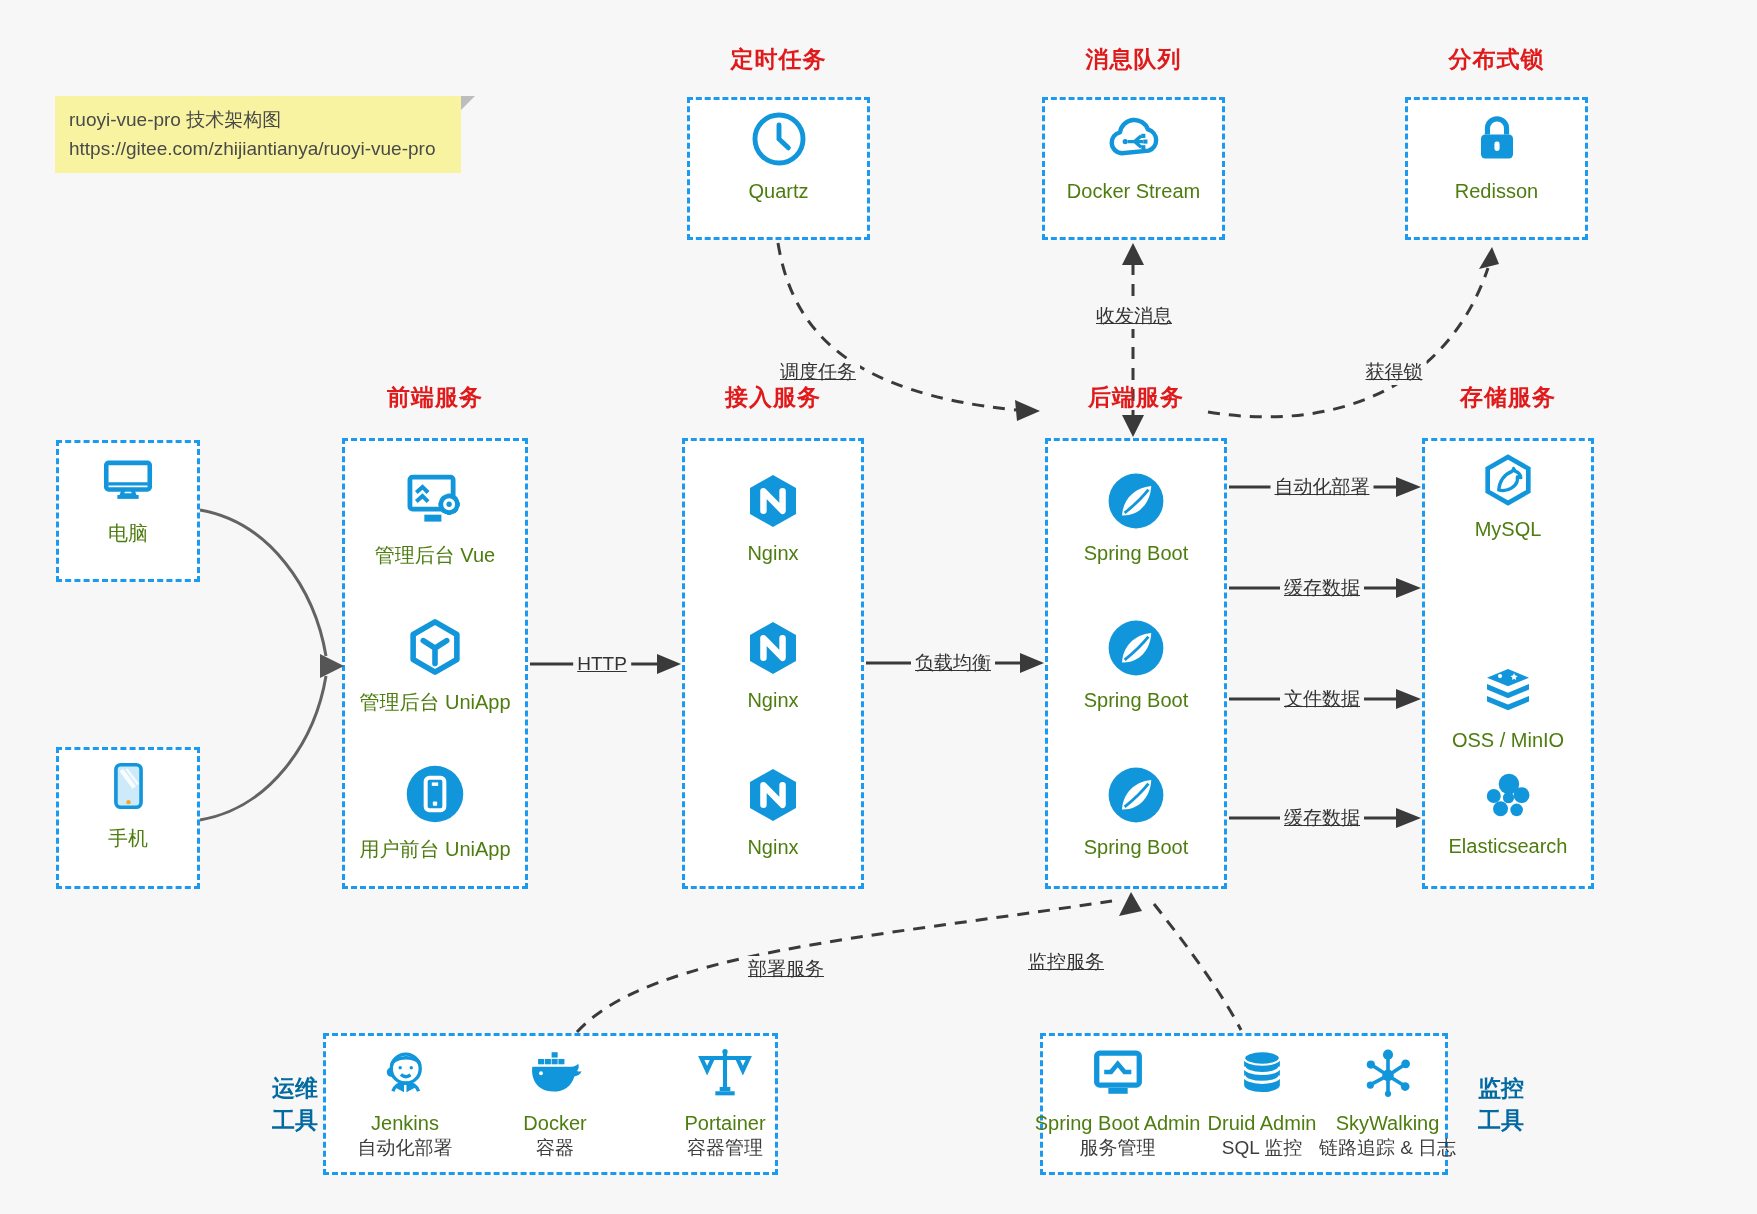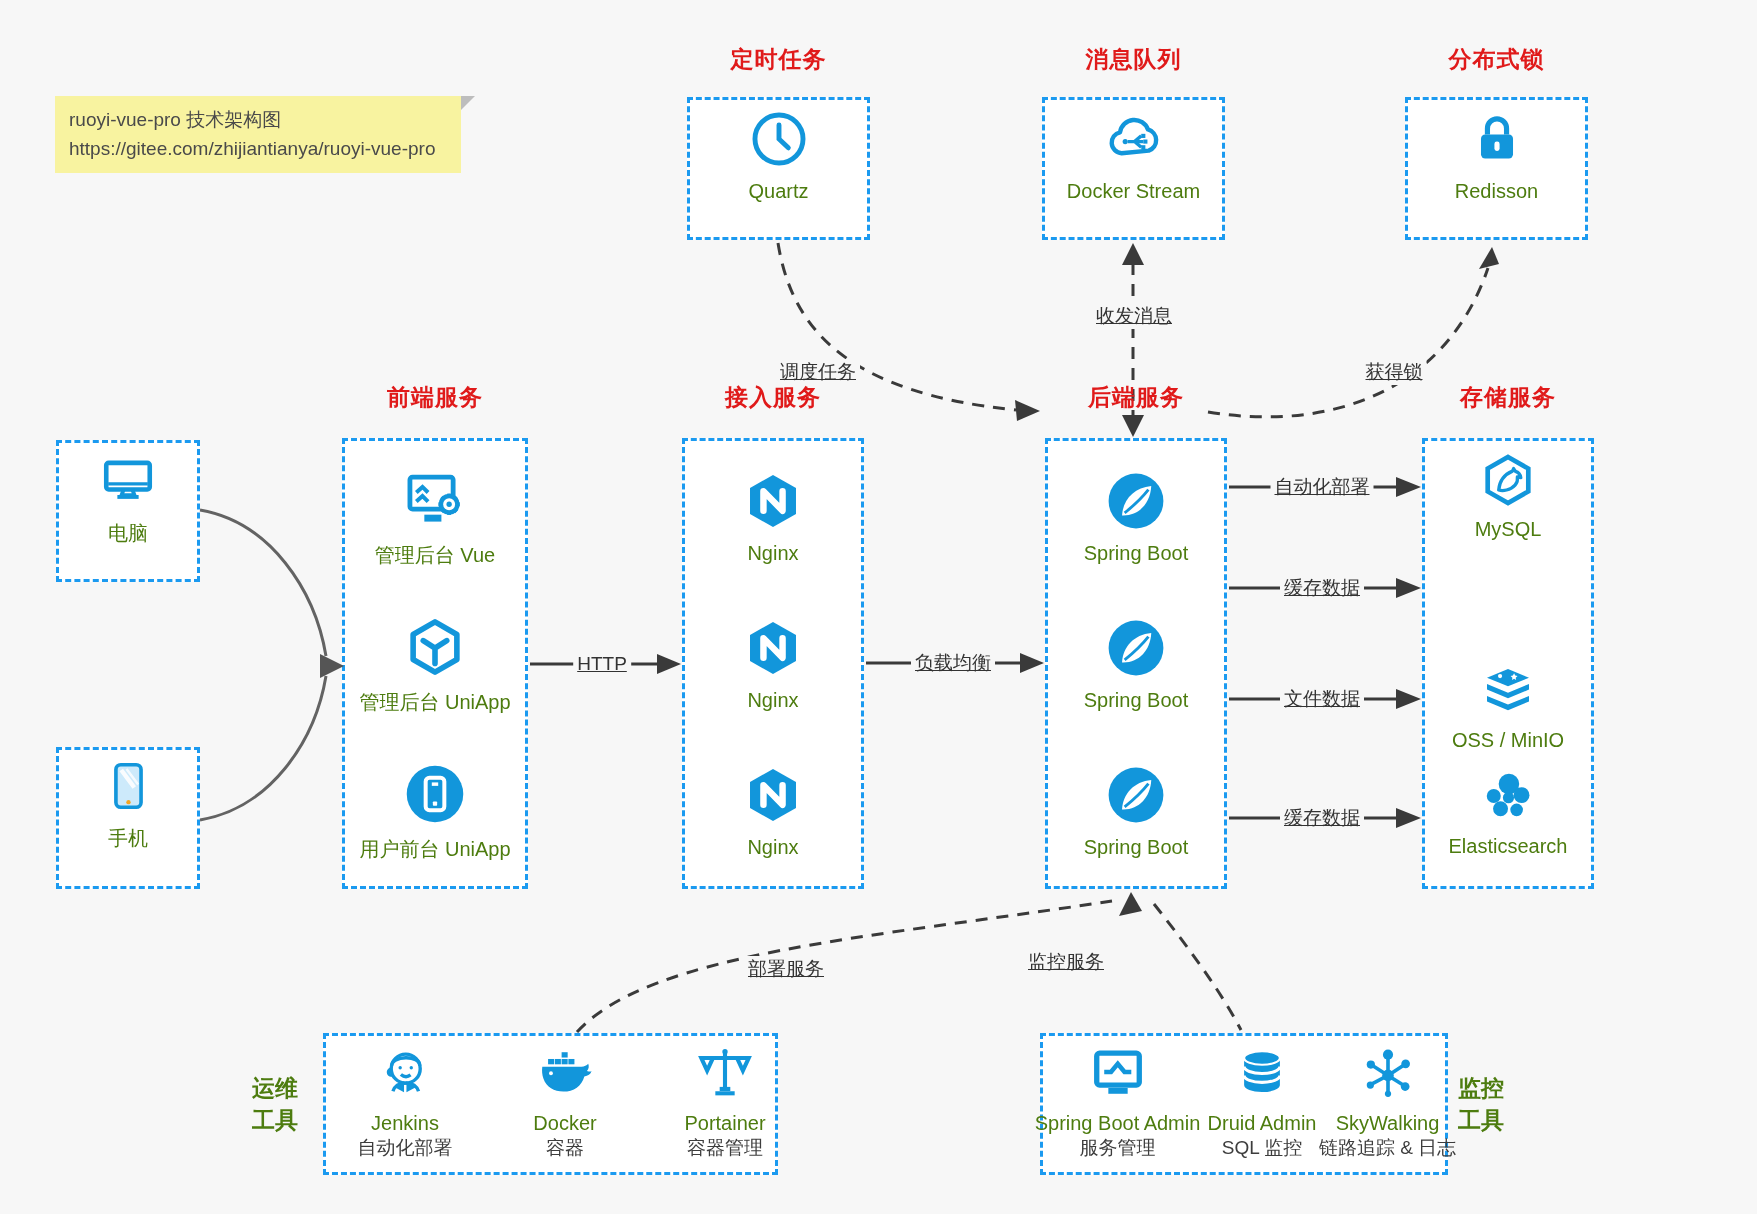--- a/index.html
+++ b/index.html
@@ -1,20 +1,20 @@
 <!DOCTYPE html>
 <html><head>
 <meta charset="utf-8">
 <style>
   html,body{margin:0;padding:0;background:#f7f7f7;}
   .stage{position:relative;width:1757px;height:1214px;background:#f7f7f7;
          font-family:"Liberation Sans","DejaVu Sans",sans-serif;overflow:hidden;}
   .box{position:absolute;background:#ffffff;border:3px dashed #1b9af0;box-sizing:border-box;z-index:1;}
   .gtitle{position:absolute;color:#e01a1a;font-weight:bold;font-size:23px;text-align:center;z-index:3;letter-spacing:1px;}
-  .side-title{position:absolute;color:#4d7c0f;font-weight:bold;font-size:23px;text-align:left;line-height:1.4;z-index:3;}
+  .side-title{position:absolute;color:#0369a1;font-weight:bold;font-size:23px;text-align:right;line-height:1.4;z-index:3;}
   .node{position:absolute;text-align:center;z-index:3;}
   .ic{display:inline-block;}
   .ic svg{display:block;margin:0 auto;}
   .nlabel{font-size:20px;color:#4d7c0f;margin-top:6px;white-space:nowrap;}
   .nsub{font-size:19px;color:#3d3d3d;margin-top:0;white-space:nowrap;}
   .elabel{position:absolute;transform:translate(-50%,-50%);background:#f7f7f7;color:#333;
           font-size:19px;padding:0 4px;white-space:nowrap;z-index:4;text-decoration:underline;}
   .wires{position:absolute;left:0;top:0;z-index:2;pointer-events:none;}
   .note{position:absolute;left:55px;top:96px;width:378px;padding:10px 14px;background:#f8f3a0;
         color:#4a4a4a;font-size:19px;line-height:1.5;z-index:3;}
@@ -299,21 +299,21 @@
             <path d="M7 19.6 c0.8 -2.6 3 -3.4 5.3 -3.4 c2.3 0 4.5 0.8 5.3 3.4"></path>
             <path d="M10.9 16.6 l-1.8 1.2 1.8 1 Z M13.3 16.6 l1.8 1.2 -1.8 1 Z"></path>
           </g>
           <circle cx="10" cy="9.8" r="0.7" fill="#1296db"></circle>
           <circle cx="14.6" cy="9.8" r="0.7" fill="#1296db"></circle>
         </svg>
     </span>
     <div class="nlabel">Jenkins</div>
     <div class="nsub">自动化部署</div>
   </div>
-  <div class="node" style="left:490px;top:1044px;width:150px">
+  <div class="node" style="left:480px;top:1044px;width:150px">
     <span class="ic">
       <svg width="58" height="58" viewBox="0 0 24 24">
           <g fill="#1296db">
             <rect x="10.6" y="3.4" width="2.5" height="2.2"></rect>
             <rect x="5" y="6.2" width="2.5" height="2.2"></rect>
             <rect x="7.8" y="6.2" width="2.5" height="2.2"></rect>
             <rect x="10.6" y="6.2" width="2.5" height="2.2"></rect>
             <rect x="13.4" y="6.2" width="2.5" height="2.2"></rect>
             <path d="M2.6 9.4 h16.2 c1.2 0 2.2 -0.5 2.8 -1.2 c0.4 0.9 0.3 2.2 -0.5 3 c1 0.3 1.6 0.2 1.9 0.1 c-0.4 1.2 -1.5 2 -3 2.1 c-1 3.9 -4.4 6.3 -8.7 6.3 c-3.8 0 -7 -1.9 -8.2 -5.3 c-0.6 -1.6 -0.7 -3.4 -0.5 -5 z"></path>
           </g>

